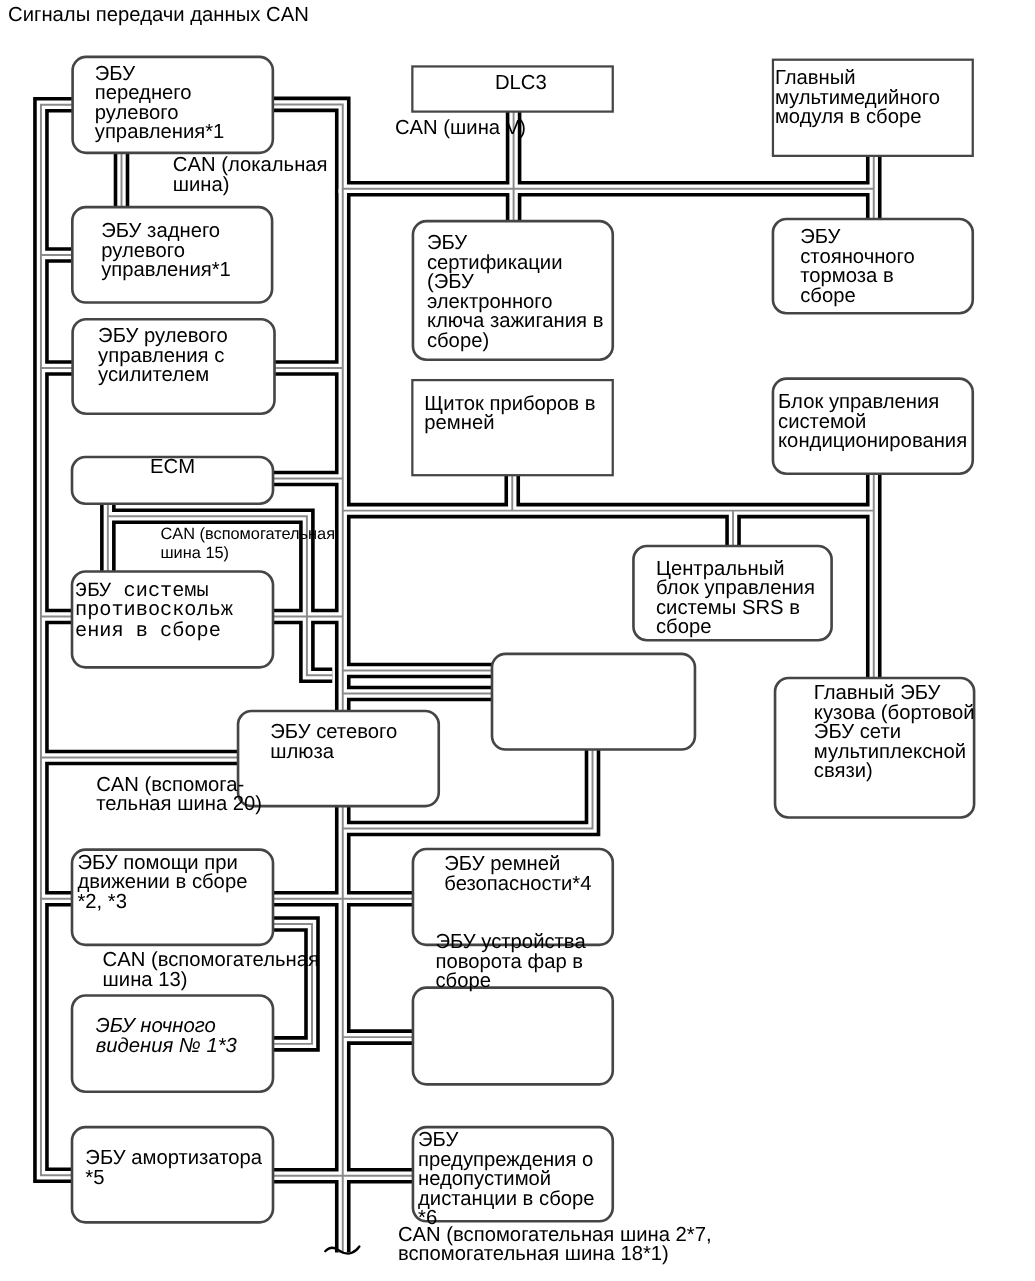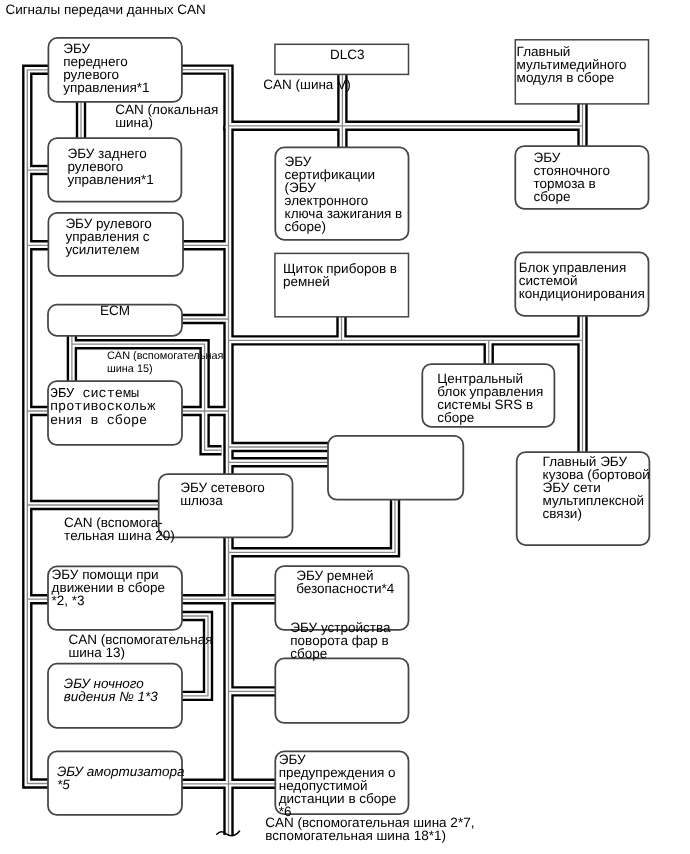--- a/index.html
+++ b/index.html
@@ -155,21 +155,21 @@
     <div class="box" style="left: 48px; top: 566.3px; width: 150px; height: 63.5px; border: none; background: transparent;">
       <div class="t" style="left: 3.6px; top: 1.3px;">ЭБУ помощи при
 движении в сборе
 *2, *3</div>
     </div>
     <div class="box" style="left: 48px; top: 663.6px; width: 134px; height: 64.1px; border: none; background: transparent; font-style: italic;">
       <div class="t" style="left: 15.8px; top: 13.7px;">ЭБУ ночного
 видения № 1*3</div>
     </div>
     <div class="box" style="left: 48px; top: 751.3px; width: 134px; height: 63.5px; border: none; background: transparent;">
-      <div class="t" style="left: 8.9px; top: 14px; font-style: italic;">ЭБУ амортизатора
+      <div class="t" style="left: 8.9px; top: 14px;">ЭБУ амортизатора
 *5</div>
     </div>
     <div class="box sq ctr" style="left: 274.9px; top: 44.2px; width: 133.6px; height: 30.1px; border: none; background: transparent;">
       <div class="t" style="left: 0px; top: 3.4px; right: 0px; margin-left: 11px;">DLC3</div>
     </div>
     <div class="box" style="left: 275.3px; top: 147.3px; width: 133.2px; height: 92.4px; border: none; background: transparent;">
       <div class="t" style="left: 9.3px; top: 7.4px;">ЭБУ
 сертификации
 (ЭБУ
 электронного

